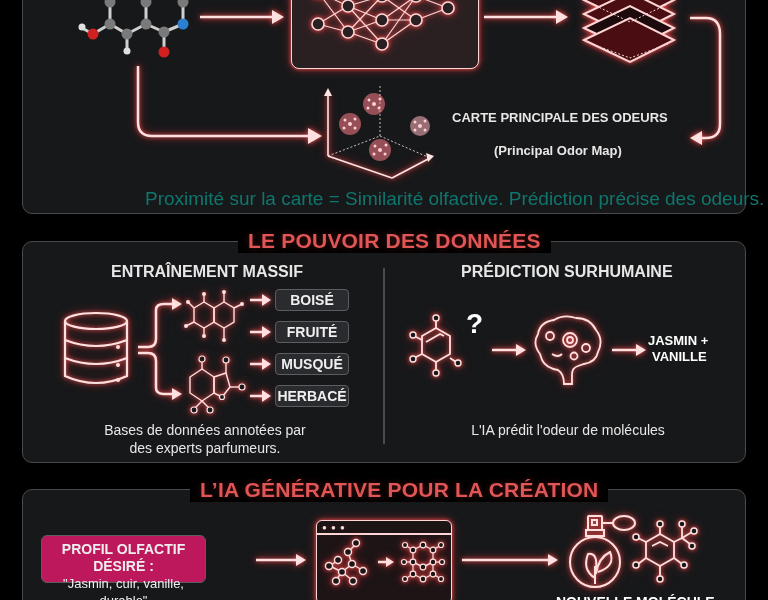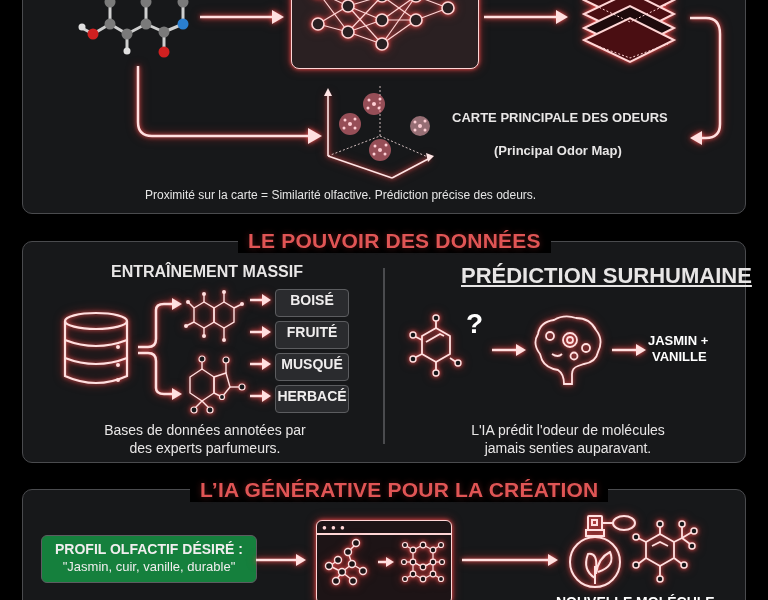--- a/index.html
+++ b/index.html
@@ -3,21 +3,21 @@
 <meta charset="utf-8">
 <style>
   html,body{margin:0;padding:0;background:#000;}
   body{width:768px;height:600px;overflow:hidden;position:relative;font-family:"Liberation Sans","DejaVu Sans",sans-serif;color:#f2eeee;}
   .panel{position:absolute;background:#17181a;border:1.5px solid #4a4b4e;border-radius:10px;box-sizing:border-box;}
   .abs{position:absolute;}
   .txt{position:absolute;white-space:nowrap;}
   .heading{font-weight:bold;color:#e8e6e6;}
   .red-title{position:absolute;font-weight:bold;color:#e05555;font-size:21px;letter-spacing:0.2px;background:#000;padding:0 10px;text-shadow:0 0 6px rgba(230,60,60,0.35);white-space:nowrap;}
   .caption{font-size:14px;color:#e8e6e6;text-align:center;position:absolute;line-height:18px;}
-  .tag{position:absolute;width:74px;height:28px;border:1px solid #5c5d60;background:#2a2b2e;border-radius:4px;box-sizing:border-box;font-weight:bold;font-size:14px;text-align:center;line-height:20px;color:#f0eeee;}
+  .tag{position:absolute;width:74px;height:22px;border:1px solid #5c5d60;background:#2a2b2e;border-radius:4px;box-sizing:border-box;font-weight:bold;font-size:14px;text-align:center;line-height:20px;color:#f0eeee;}
   svg{position:absolute;overflow:visible;}
   .glow{filter:drop-shadow(0 0 2px rgba(255,90,90,0.9)) drop-shadow(0 0 4px rgba(220,40,40,0.5));}
   .divider{position:absolute;width:2px;background:#4a4b4e;}
 </style>
 </head>
 <body>
 
 <div class="panel" style="left:22px;top:-12px;width:724px;height:226px;"></div>
 
 <svg style="left:70px;top:0;" width="130" height="65" viewBox="0 0 130 65">
@@ -155,21 +155,21 @@
     <circle cx="58" cy="64" r="2"></circle>
       <circle cx="53" cy="60" r="1.5"></circle>
       <circle cx="63" cy="68" r="1.5"></circle>
       <circle cx="52" cy="68" r="1.5"></circle>
       <circle cx="64" cy="59" r="1.5"></circle>
   </g>
 </svg>
 
 <div class="txt heading" style="left:452px;top:110px;font-size:13px;">CARTE PRINCIPALE DES ODEURS</div>
 <div class="txt heading" style="left:494px;top:143px;font-size:13px;">(Principal Odor Map)</div>
-<div class="txt" style="left:145px;top:188px;font-size:12px;color:#e5e5e5;">Proximité sur la carte = Similarité olfactive. Prédiction précise des odeurs.</div>
+<div class="txt" style="left:145px;top:188px;font-size:19px;color:#0f766e;">Proximité sur la carte = Similarité olfactive. Prédiction précise des odeurs.</div>
 
 <div class="panel" style="left:22px;top:241px;width:724px;height:222px;"></div>
 <div class="red-title" style="left:238px;top:229px;">LE POUVOIR DES DONNÉES</div>
 <div class="divider" style="left:383px;top:268px;height:176px;"></div>
 
 <div class="txt heading" style="left:111px;top:263px;font-size:16px;">ENTRAÎNEMENT MASSIF</div>
 
 <svg class="glow" style="left:62px;top:312px;" width="68" height="74" viewBox="0 0 68 74">
   <g fill="none" stroke="#ffe0e0" stroke-width="2.2">
     <ellipse cx="34" cy="9" rx="31" ry="8"></ellipse>
@@ -252,21 +252,21 @@
 <div class="tag" style="left:275px;top:289px;">BOISÉ</div>
 <div class="tag" style="left:275px;top:321px;">FRUITÉ</div>
 <div class="tag" style="left:275px;top:353px;">MUSQUÉ</div>
 <div class="tag" style="left:275px;top:385px;">HERBACÉ</div>
 
 <div class="caption" style="left:60px;top:421px;width:290px;">
   <div>Bases de données annotées par</div>
   <div>des experts parfumeurs.</div>
 </div>
 
-<div class="txt heading" style="left:461px;top:263px;font-size:22px;text-decoration:underline;">PRÉDICTION SURHUMAINE</div>
+<div class="txt heading" style="left:461px;top:263px;font-size:16px;">PRÉDICTION SURHUMAINE</div>
 
 <svg class="glow" style="left:410px;top:314px;" width="62" height="66" viewBox="0 0 62 66">
   <g fill="none" stroke="#ffe0e0" stroke-width="1.8">
     <polygon points="20,18 34,10 48,18 48,36 34,44 20,36" transform="translate(-8,4)"></polygon>
     <polyline points="16,28 30,20 34,22"></polyline>
       <line x1="26" y1="14" x2="26" y2="6"></line>
     <line x1="12" y1="26" x2="4" y2="22"></line>
       <line x1="40" y1="44" x2="46" y2="48"></line>
     <line x1="26" y1="48" x2="26" y2="56"></line>
       <line x1="12" y1="40" x2="4" y2="44"></line>
@@ -301,27 +301,26 @@
 <svg class="glow" style="left:612px;top:343px;" width="36" height="14">
     <line x1="0" y1="7" x2="26" y2="7" stroke="#ffe0e0" stroke-width="2.5"></line>
     <polygon points="24,1 34,7 24,13" fill="#ffe0e0"></polygon>
   </svg>
 
 <div class="txt heading" style="left:648px;top:333px;font-size:13px;color:#fff;">JASMIN +</div>
 <div class="txt heading" style="left:652px;top:349px;font-size:13px;color:#fff;">VANILLE</div>
 
 <div class="caption" style="left:408px;top:421px;width:320px;">
   <div>L'IA prédit l'odeur de molécules</div>
-  <div>jamais senties auparavant.</div>
 </div>
 
 <div class="panel" style="left:22px;top:489px;width:724px;height:140px;"></div>
 <div class="red-title" style="left:190px;top:478px;">L’IA GÉNÉRATIVE POUR LA CRÉATION</div>
 
-<div class="abs" style="left:41px;top:535px;width:216px;height:48px;border:1px solid #5c5d60;background:#15803d;border-radius:6px;box-sizing:border-box;text-align:center;padding-top:5px;">
+<div class="abs" style="left:41px;top:535px;width:165px;height:48px;border:1px solid #5c5d60;background:#be185d;border-radius:6px;box-sizing:border-box;text-align:center;padding-top:5px;">
   <div style="font-weight:bold;font-size:14px;color:#f0eeee;line-height:17px;">PROFIL OLFACTIF DÉSIRÉ :</div>
   <div style="font-size:13px;color:#f0eeee;line-height:17px;">"Jasmin, cuir, vanille, durable"</div>
 </div>
 
 <svg class="glow" style="left:256px;top:553px;" width="52" height="14">
     <line x1="0" y1="7" x2="42" y2="7" stroke="#ffe0e0" stroke-width="2.5"></line>
     <polygon points="40,1 50,7 40,13" fill="#ffe0e0"></polygon>
   </svg>
 
 <div class="abs glow" style="left:316px;top:520px;width:136px;height:84px;border:1.5px solid #ffd6d6;border-radius:6px;background:#1d1416;box-sizing:border-box;">

